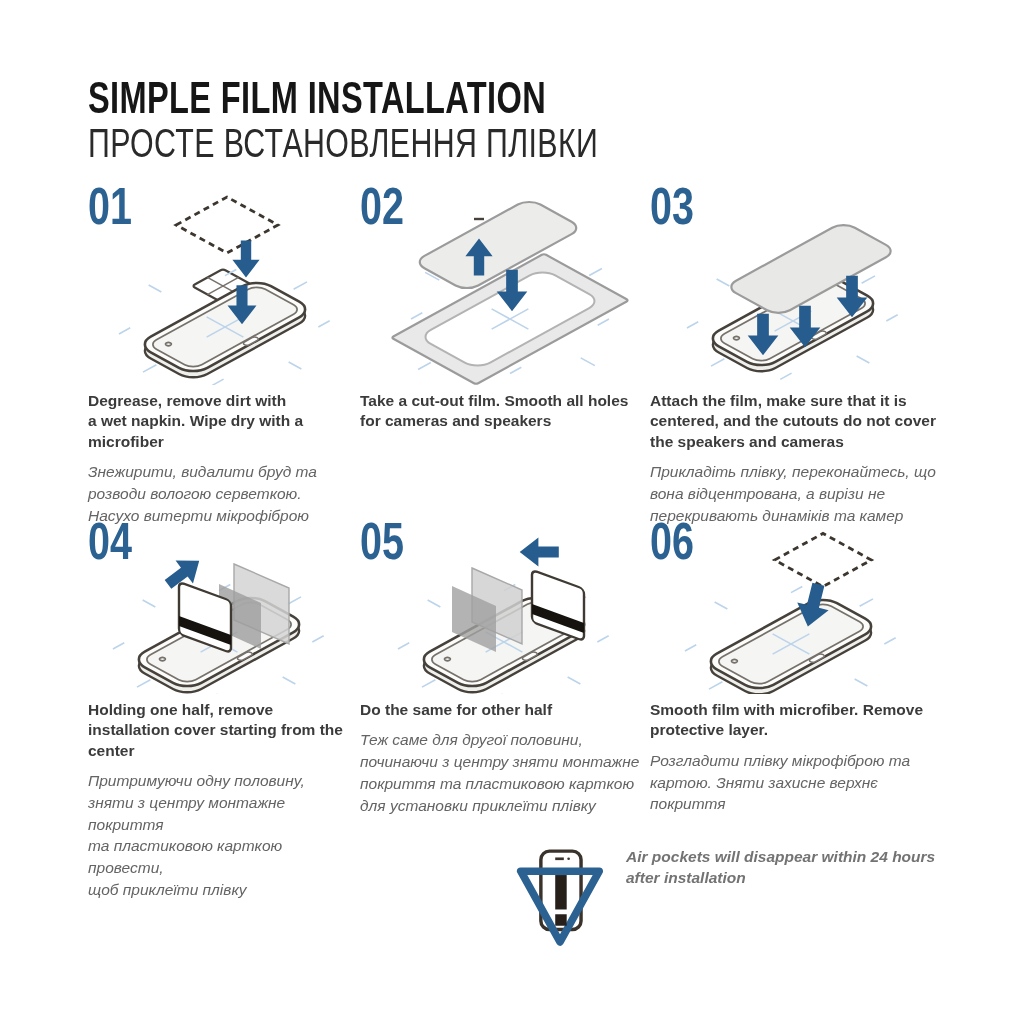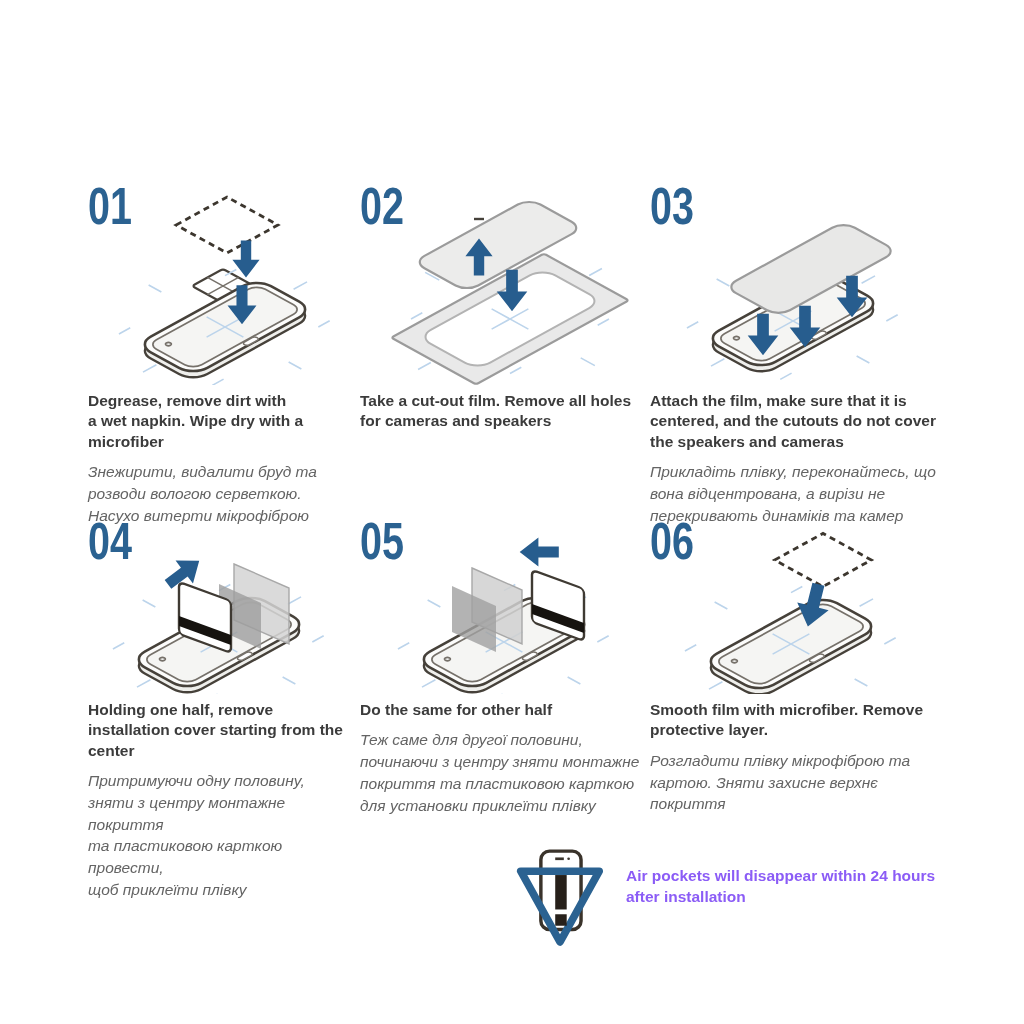--- a/index.html
+++ b/index.html
@@ -24,21 +24,21 @@
             line-height:0.82;transform:scaleX(0.76);transform-origin:left top;}
   .art{margin-top:4px;}
   .art svg{display:block;margin:0 auto;}
   .art-row1{height:196px;}
   .art-row2{height:170px;}
 
   .step-en{font-weight:bold;font-size:15.5px;line-height:1.32;color:#3b3b3b;margin-top:6px;white-space:pre-line;}
   .step-ua{font-style:italic;font-size:15.5px;line-height:1.4;color:#646464;margin-top:9px;white-space:pre-line;}
 
   .warning{position:absolute;left:516px;top:846px;display:flex;gap:22px;align-items:flex-start;}
-  .warn-en{font-weight:bold;font-size:15.5px;color:#8b5cf6;line-height:1.35;margin-top:20px;white-space:pre-line;}
+  .warn-en{font-weight:bold;font-size:15.5px;color:#737373;line-height:1.35;margin-top:1px;white-space:pre-line;font-style:italic;}
   .warn-ua{font-style:italic;font-size:15.5px;color:#646464;line-height:1.42;margin-top:8px;white-space:pre-line;}
 </style>
 </head>
 <body>
 
 <svg width="0" height="0" style="position:absolute" aria-hidden="true">
   <defs>
     <g id="iso-phone">
       <g transform="scale(1,0.55) rotate(-45)">
         <rect x="-93" y="-32" width="170" height="80" rx="20" fill="#efefec" stroke="#46413a" stroke-width="2.4" vector-effect="non-scaling-stroke"></rect>
@@ -57,20 +57,24 @@
     <g id="napkin">
       <g transform="scale(1,0.55) rotate(-45)">
         <rect x="-36" y="-36" width="72" height="72" fill="#fff" stroke="#3c362e" stroke-width="2.8" stroke-dasharray="6 4.5" vector-effect="non-scaling-stroke"></rect>
       </g>
     </g>
   </defs>
 </svg>
 
 <div class="page">
 
+  <div class="header">
+    <div class="title">SIMPLE FILM INSTALLATION</div>
+    <div class="subtitle">ПРОСТЕ ВСТАНОВЛЕННЯ ПЛІВКИ</div>
+  </div>
 
   <div class="row row1">
 
     <div class="step col1">
       <div class="step-num">01</div>
       <div class="art art-row1">
         <svg width="250" height="196" viewBox="0 0 250 196">
           <use href="#napkin" transform="translate(128,36)"></use>
           <use href="#arr" transform="translate(147,74) scale(0.8)"></use>
           <g transform="translate(124,97) scale(1,0.55) rotate(-45)">
@@ -103,21 +107,21 @@
             </g>
           </g>
           <g transform="translate(118,56) scale(1,0.55) rotate(-45)">
             <rect x="-82" y="-38" width="164" height="76" rx="16" fill="#ececeb" stroke="#9b9b9b" stroke-width="2.2" vector-effect="non-scaling-stroke"></rect>
           </g>
           <path d="M94 30 h10" stroke="#46413a" stroke-width="2.4" fill="none"></path>
           <use href="#arr" transform="translate(99,64) rotate(180) scale(0.8)"></use>
           <use href="#arr" transform="translate(132,106) scale(0.9)"></use>
         </svg>
       </div>
-      <div class="step-en">Take a cut-out film. Remove all holes
+      <div class="step-en">Take a cut-out film. Smooth all holes
 for cameras and speakers</div>
     </div>
 
     <div class="step col3">
       <div class="step-num">03</div>
       <div class="art art-row1">
         <svg width="250" height="196" viewBox="0 0 250 196">
           <use href="#iso-phone" transform="translate(122,132)"></use>
           <g transform="translate(140,80) scale(1,0.55) rotate(-45)">
             <rect x="-84" y="-38" width="168" height="76" rx="16" fill="#e8e8e7" stroke="#9b9b9b" stroke-width="2.2" vector-effect="non-scaling-stroke"></rect>

